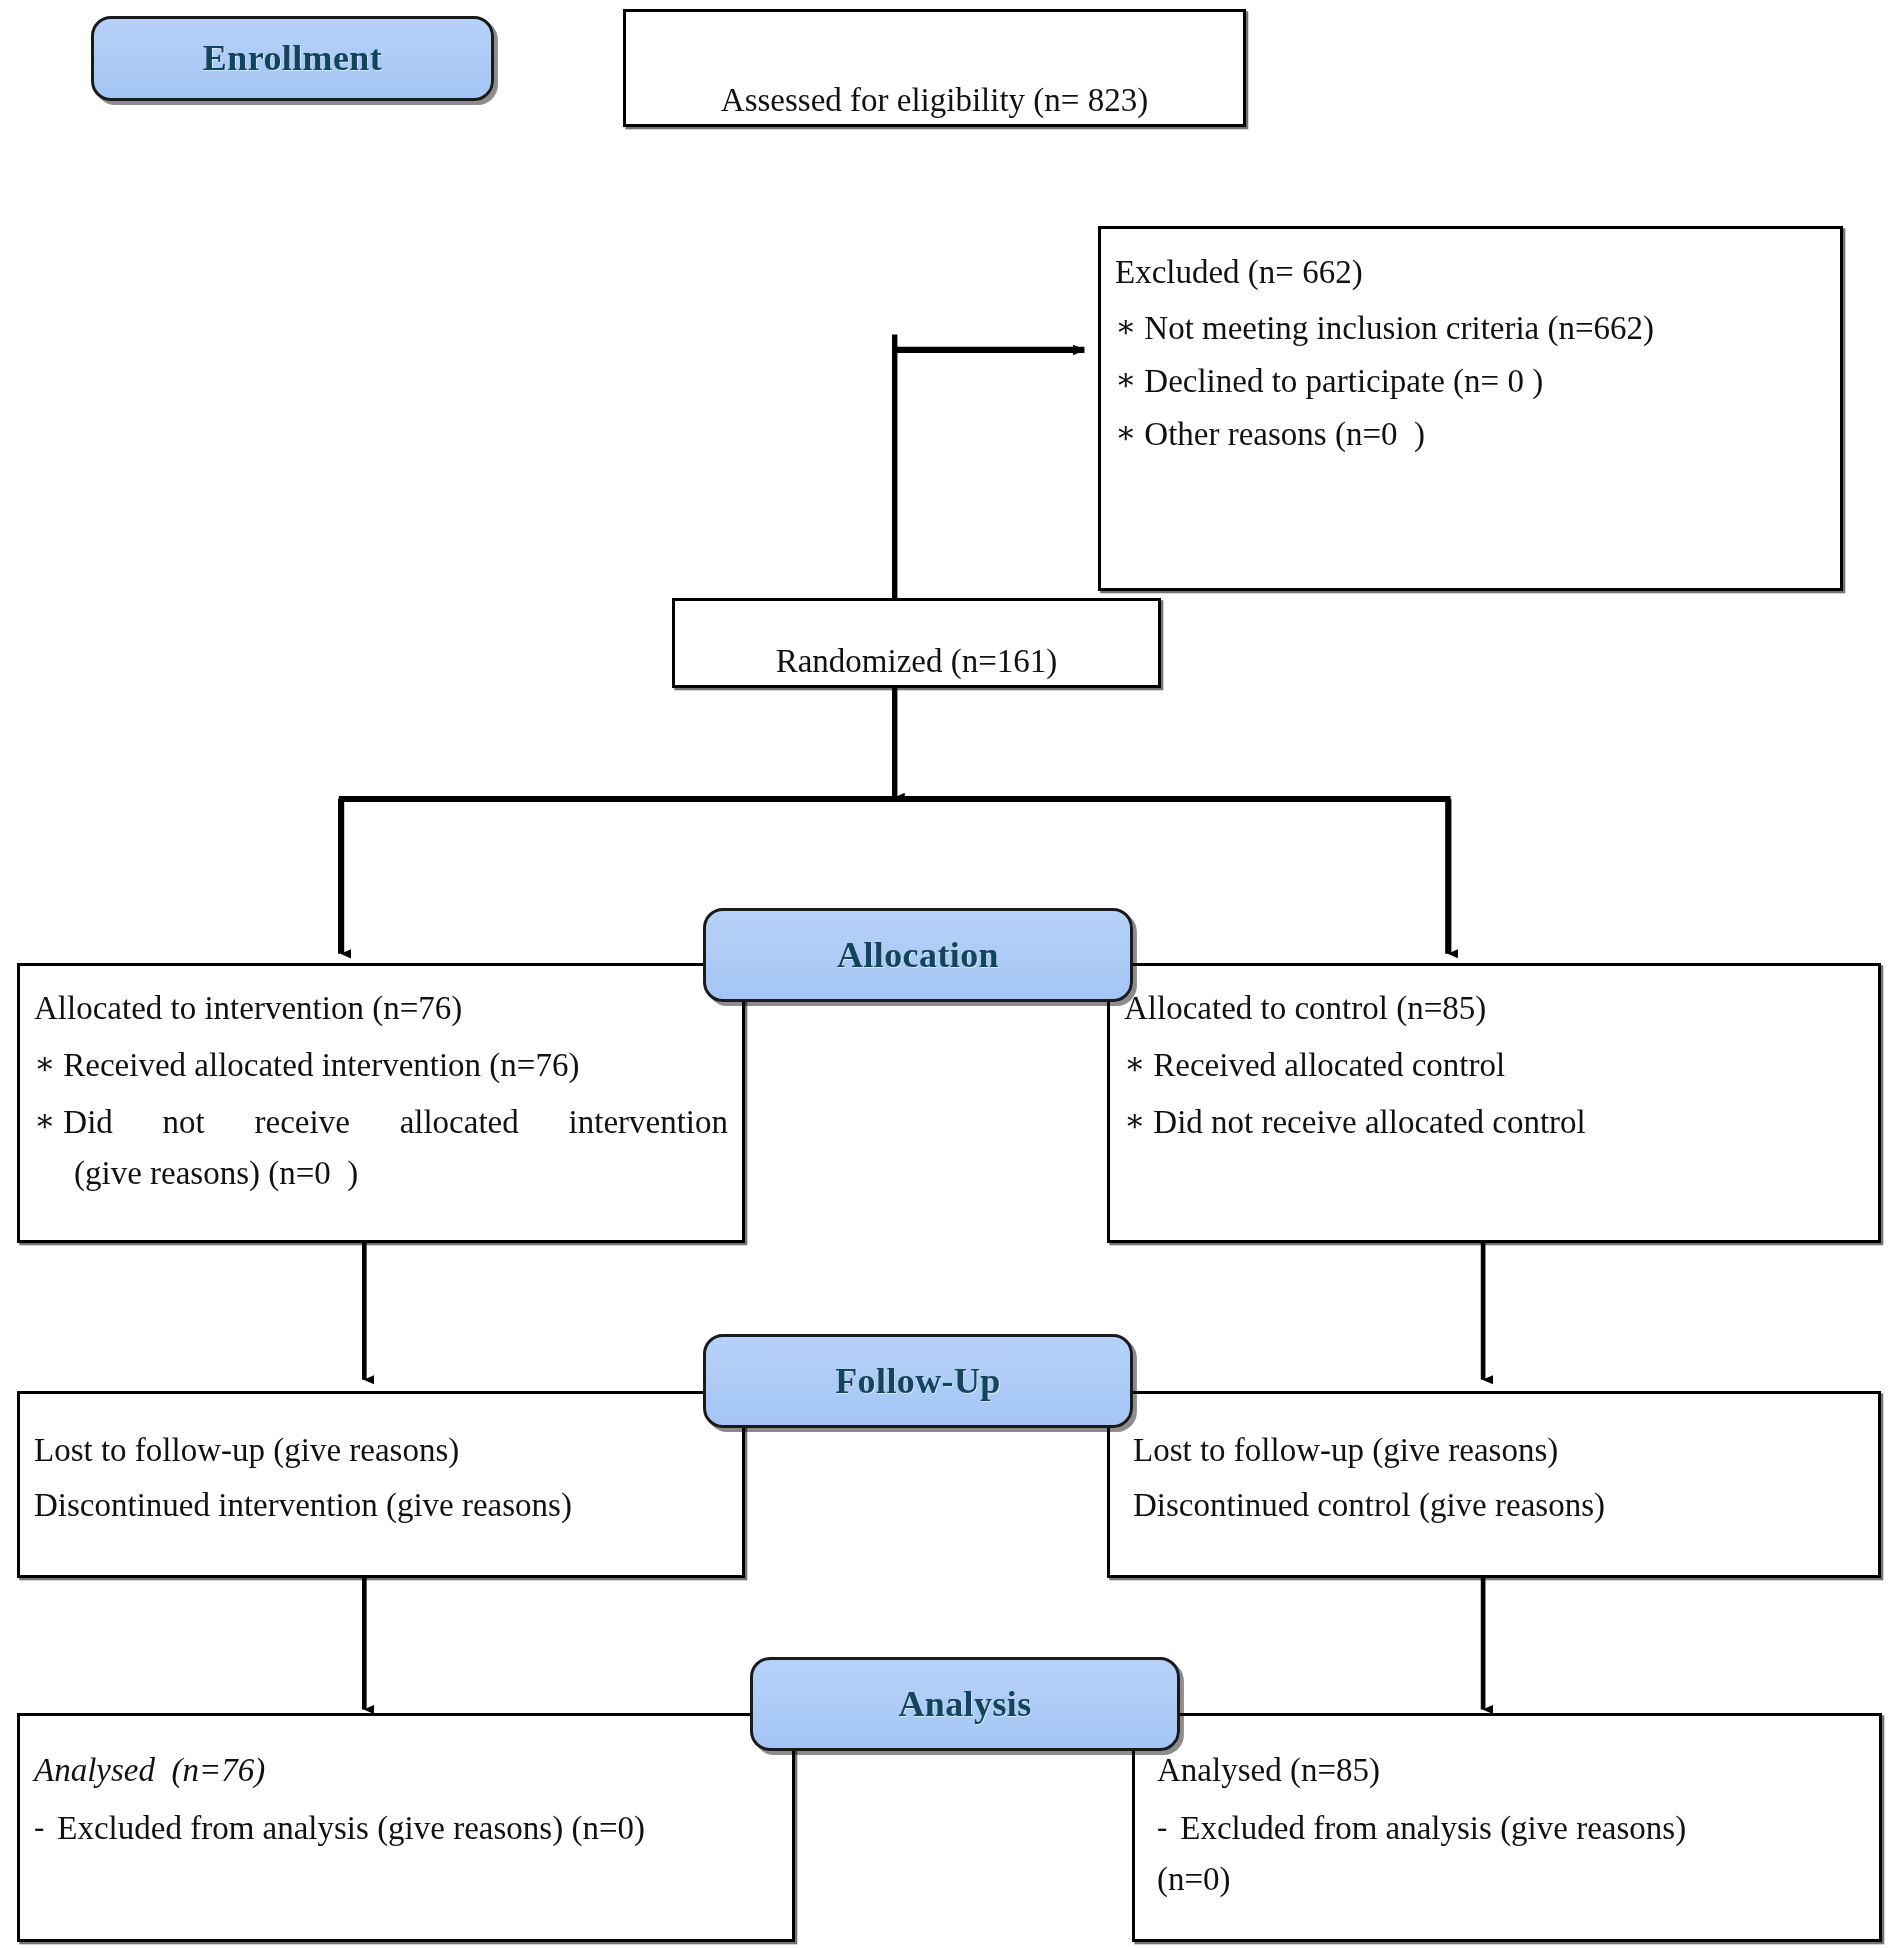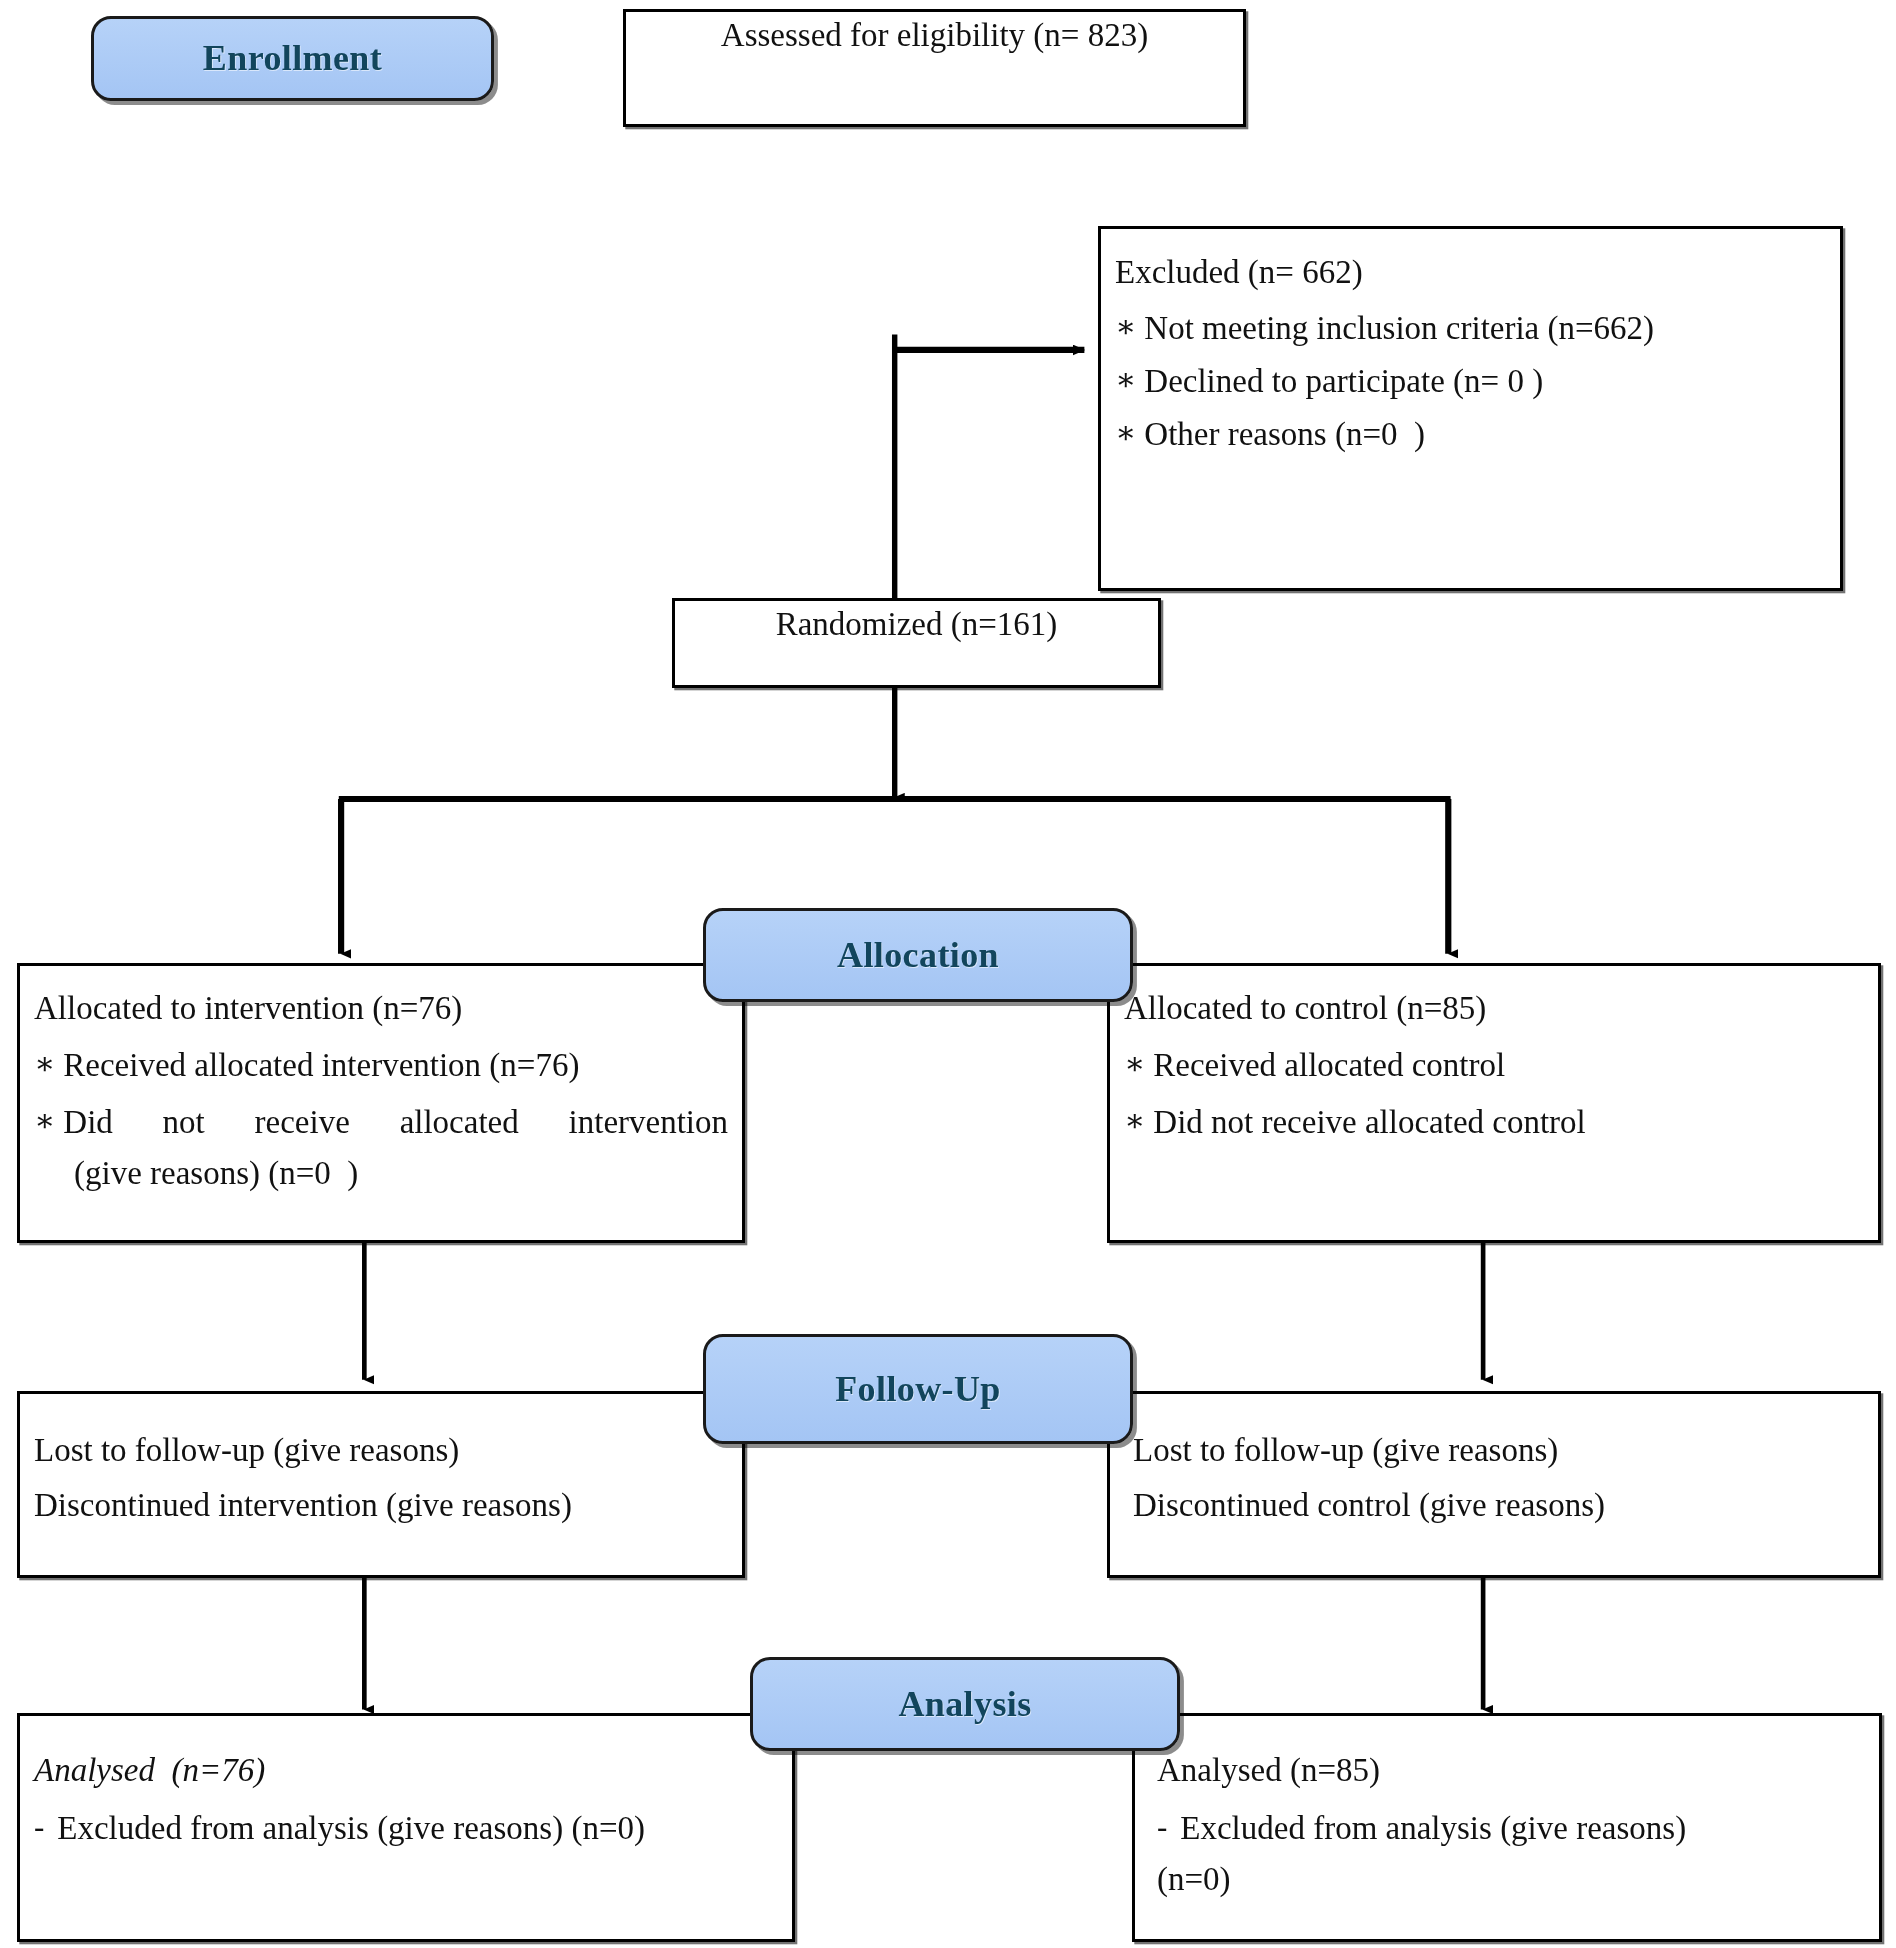--- a/index.html
+++ b/index.html
@@ -34,21 +34,21 @@
   }
   .line {
     font-family: "Liberation Serif", "DejaVu Serif", serif;
     font-size: 33px;
     line-height: 1.42;
     color: #111111;
     white-space: pre-wrap;
   }
   .centered {
     display: flex;
-    align-items: flex-start;
+    align-items: flex-end;
     justify-content: center;
     height: 100%;
   }
   .centered .line { text-align: center; }
 
   .bullet-row {
     display: flex;
     align-items: flex-start;
     gap: 9.3px;
   }
@@ -208,21 +208,21 @@
     </div>
   </div>
 
   <div class="node" style="left:1107px; top:1391px; width:774px; height:187px;">
     <div class="body" style="padding-top:33px; padding-left:23px;">
       <div class="line" style="margin-bottom:7.7px;">Lost to follow-up (give reasons)</div>
       <div class="line">Discontinued control (give reasons)</div>
     </div>
   </div>
 
-  <div class="stage-badge" style="left:703px; top:1334px; width:430px; height:110px;">
+  <div class="stage-badge" style="left:703px; top:1334px; width:430px; height:94px;">
     <span class="blabel">Follow-Up</span>
   </div>
 
   <div class="node" style="left:17px; top:1713px; width:778px; height:229px;">
     <div class="body" style="padding-top:31px;">
       <div class="line" style="margin-bottom:11px;font-style:italic;">Analysed  (n=76)</div>
       <div class="bullet-row">
         <span class="bullet-mark" style="width:14px;">-</span>
         <span class="line bullet-text">Excluded from analysis (give reasons) (n=0)</span>
       </div>

